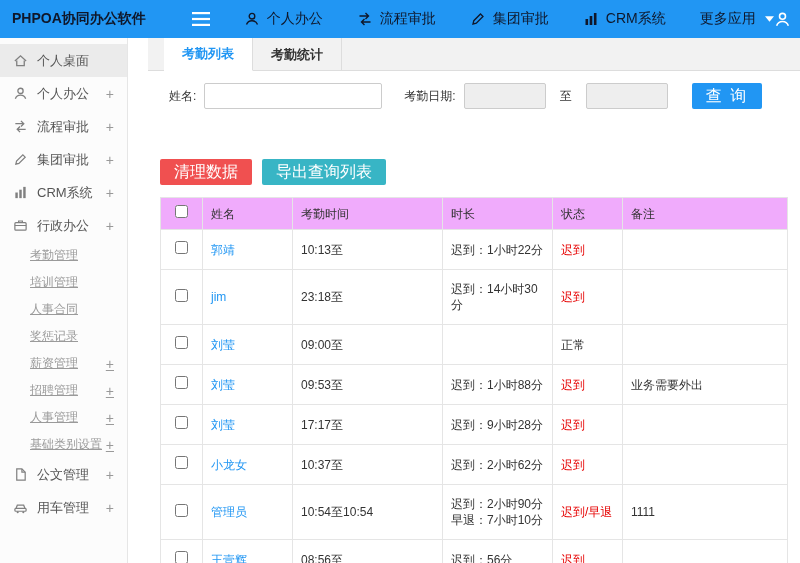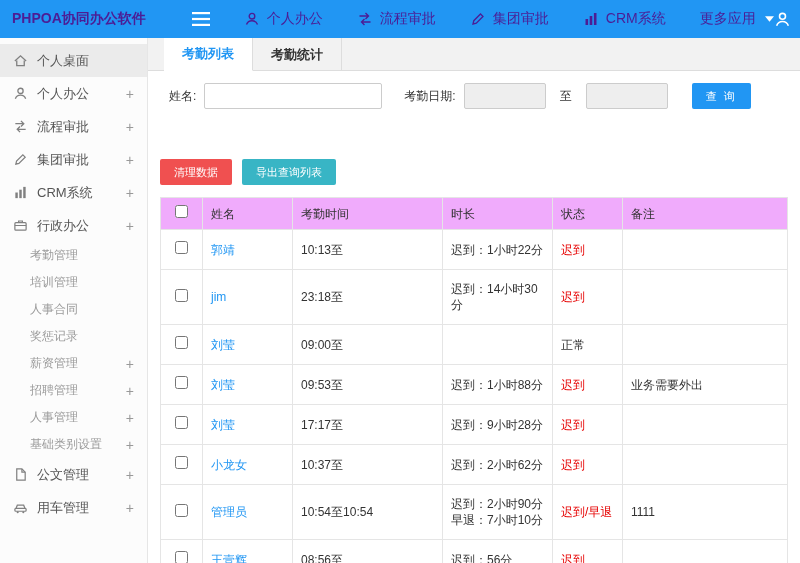--- a/index.html
+++ b/index.html
@@ -7,55 +7,55 @@
   body {
     font-family:"Liberation Sans","DejaVu Sans",sans-serif;
     font-size:12px; color:#333; background:#fff; position:relative;
   }
   :root{
     --blue:#2196f3; --link:#2196f3; --red:#e60000;
     --btn-red:#f05050; --btn-teal:#38b5c5;
   }
   
   .topbar{position:absolute;top:0;left:0;right:0;height:38px;background:var(--blue);
-    display:flex;align-items:center;color:#4c1d95;z-index:5;}
+    display:flex;align-items:center;color:#0f172a;z-index:5;}
   .brand{width:148px;padding-left:12px;font-size:14px;font-weight:bold;white-space:nowrap;}
   .hamburger{margin-left:46px;display:inline-flex;width:18px;height:14px;cursor:pointer;}
   .topnav{display:flex;align-items:center;margin-left:34px;gap:34px;}
   .nav-item{display:flex;align-items:center;gap:7px;font-size:14px;cursor:pointer;white-space:nowrap;}
   .nav-item .ico{display:inline-flex;width:16px;height:16px;}
   .nav-item .ico svg{width:16px;height:16px;}
   .caret{display:inline-flex;margin-left:2px;}
   .topbar-user{margin-left:auto;margin-right:28px;display:inline-flex;width:17px;height:17px;cursor:pointer;}
   .topbar-user svg{width:17px;height:17px;}
   
-  .sidebar{position:absolute;top:38px;left:0;bottom:0;width:148px;background:#fcfcfc;
+  .sidebar{position:absolute;top:38px;left:0;bottom:0;width:128px;background:#fcfcfc;
     border-right:1px solid #e6e6e6;overflow:hidden;padding-top:6px;}
   .side-item{height:33px;display:flex;align-items:center;padding:0 13px;color:#555;
     font-size:13px;cursor:pointer;}
   .side-item.active{background:#ebebeb;}
   .side-item .ico{display:inline-flex;width:15px;height:15px;margin-right:9px;color:#808080;}
   .side-item .ico svg{width:15px;height:15px;}
   .side-item .plus, .side-sub-item .plus{margin-left:auto;color:#999;font-size:14px;line-height:1;}
   .side-sub-item{height:27px;display:flex;align-items:center;padding:0 13px 0 30px;
-    color:#9a9a9a;font-size:12px;cursor:pointer;}
+    color:#9a9a9a;font-size:12px;cursor:pointer;text-decoration:underline;}
   
   .main{position:absolute;top:38px;left:148px;right:0;bottom:0;background:#fff;overflow:hidden;}
   .tabstrip{height:33px;background:#f2f2f2;border-bottom:1px solid #ddd;display:flex;padding-left:16px;}
   .tab{height:33px;margin-bottom:-1px;padding:0 18px;display:flex;align-items:center;
     font-size:13px;font-weight:bold;color:#333;border-right:1px solid #ddd;cursor:pointer;position:relative;z-index:1;}
   .tab.active{background:#fff;color:var(--link);border-bottom:1px solid #fff;}
   .filter-row{display:flex;align-items:center;padding:12px 12px;gap:8px;}
   .filter-row label{color:#333;margin-left:9px;}
   .inp{height:26px;border:1px solid #ccc;background:#fff;padding:0 6px;font-size:12px;
     font-family:inherit;outline:none;border-radius:2px;}
   .inp-name{width:178px;}
   .inp-date{width:82px;background:#eee;}
   .to-label{margin:0 6px;}
-  .btn{height:26px;border:none;color:#fff;font-size:11px;padding:0 14px;cursor:pointer;
+  .btn{height:26px;border:none;color:#fff;font-size:16px;padding:0 14px;cursor:pointer;
     border-radius:2px;font-family:inherit;white-space:nowrap;}
   .btn-search{background:var(--blue);margin-left:16px;letter-spacing:2px;}
   .actions-row{display:flex;gap:10px;padding:2px 12px 12px;margin-top:36px;}
   .btn-clear{background:var(--btn-red);}
   .btn-export{background:var(--btn-teal);}
   
   .table-wrap{margin:0 12px;}
   table{width:100%;border-collapse:collapse;table-layout:fixed;}
   th,td{border:1px solid #e5e5e5;font-size:12px;text-align:left;padding:11px 8px;
     vertical-align:middle;line-height:16px;word-wrap:break-word;}

